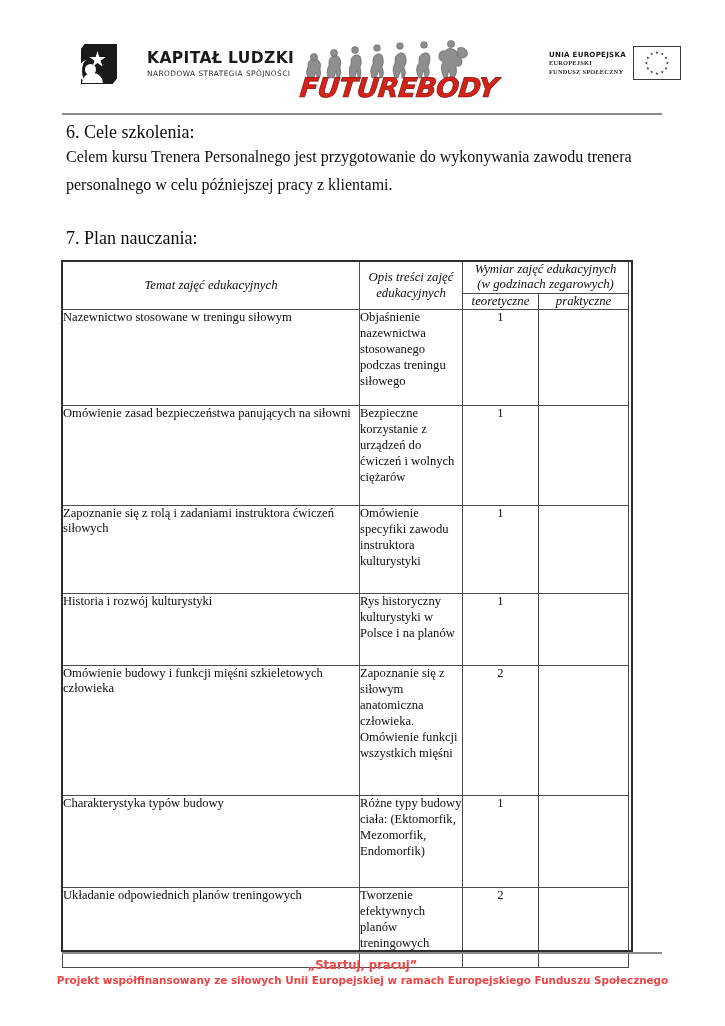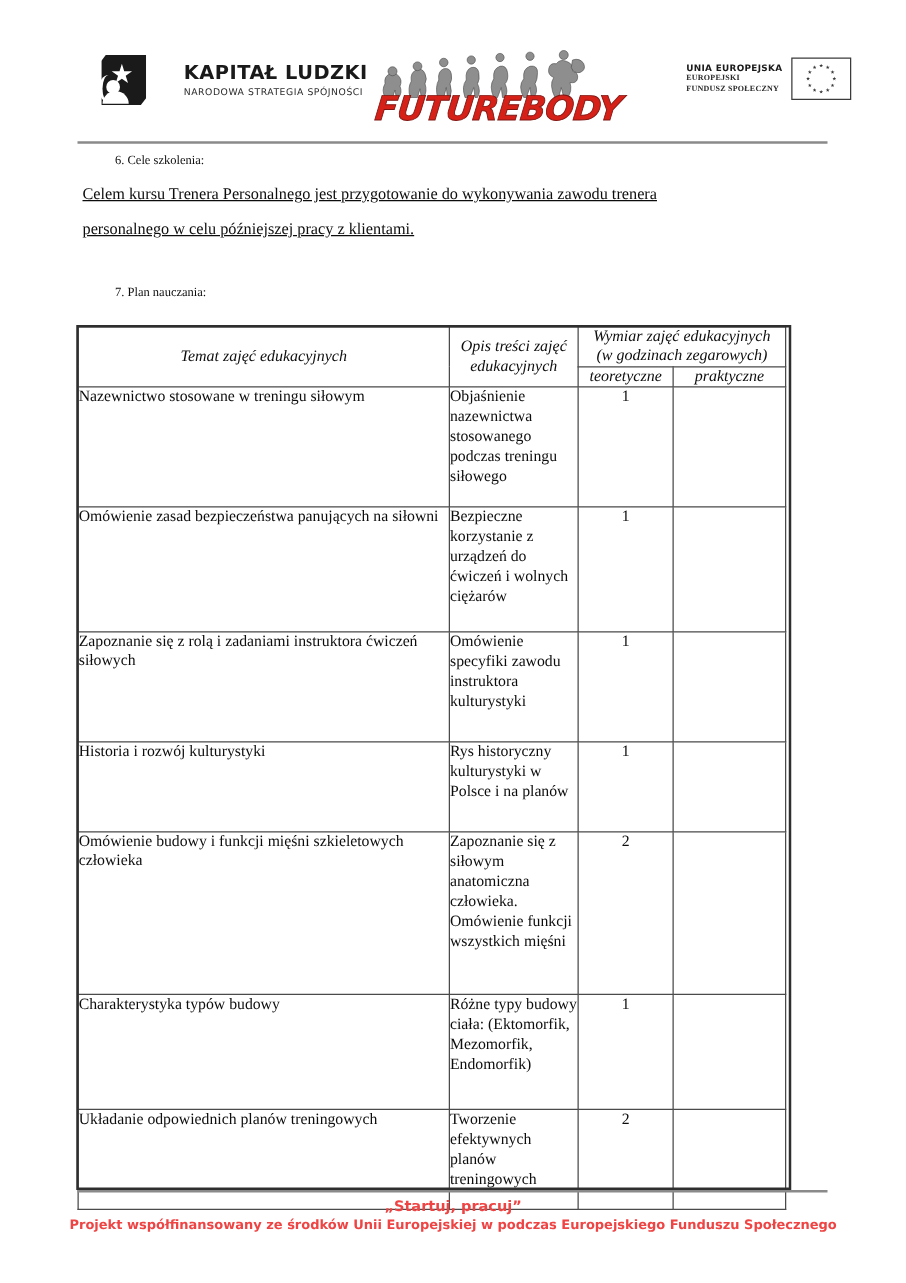--- a/index.html
+++ b/index.html
@@ -198,35 +198,33 @@
     left: 62px;
     top: 952px;
     width: 600px;
     height: 2px;
     background: #8a8a8a;
   }
 
   
   .sec-heading {
     position: absolute;
-    font-size: 10px;
+    font-size: 18px;
     line-height: 1.1;
     white-space: nowrap;
-    margin-left: 26px;
   }
   #sec6 { left: 66px; top: 123px; }
   #sec7 { left: 66px; top: 229px; }
 
   .para-line {
     position: absolute;
     left: 66px;
-    font-size: 13px;
+    font-size: 16px;
     line-height: 1.1;
     white-space: nowrap;
-    text-decoration: underline;
   }
   #para-l1 { top: 148px; }
   #para-l2 { top: 176px; text-align: center; }
 
   
   .plan-table {
     position: absolute;
     left: 62px;
     top: 261px;
     width: 566px;
@@ -454,16 +452,16 @@
           <td class="cell-hours cell-empty"></td>
         </tr>
       </tbody>
   </table>
   <div class="table-frame"></div>
 
   <div class="rule-bottom"></div>
 
   <div class="footer">
     <div class="footer-title">„Startuj, pracuj”</div>
-    <div class="footer-sub">Projekt współfinansowany ze środków Unii Europejskiej w podczas Europejskiego Funduszu Społecznego</div>
+    <div class="footer-sub">Projekt współfinansowany ze siłowych Unii Europejskiej w ramach Europejskiego Funduszu Społecznego</div>
   </div>
 
 </div>
 
 </body></html>

